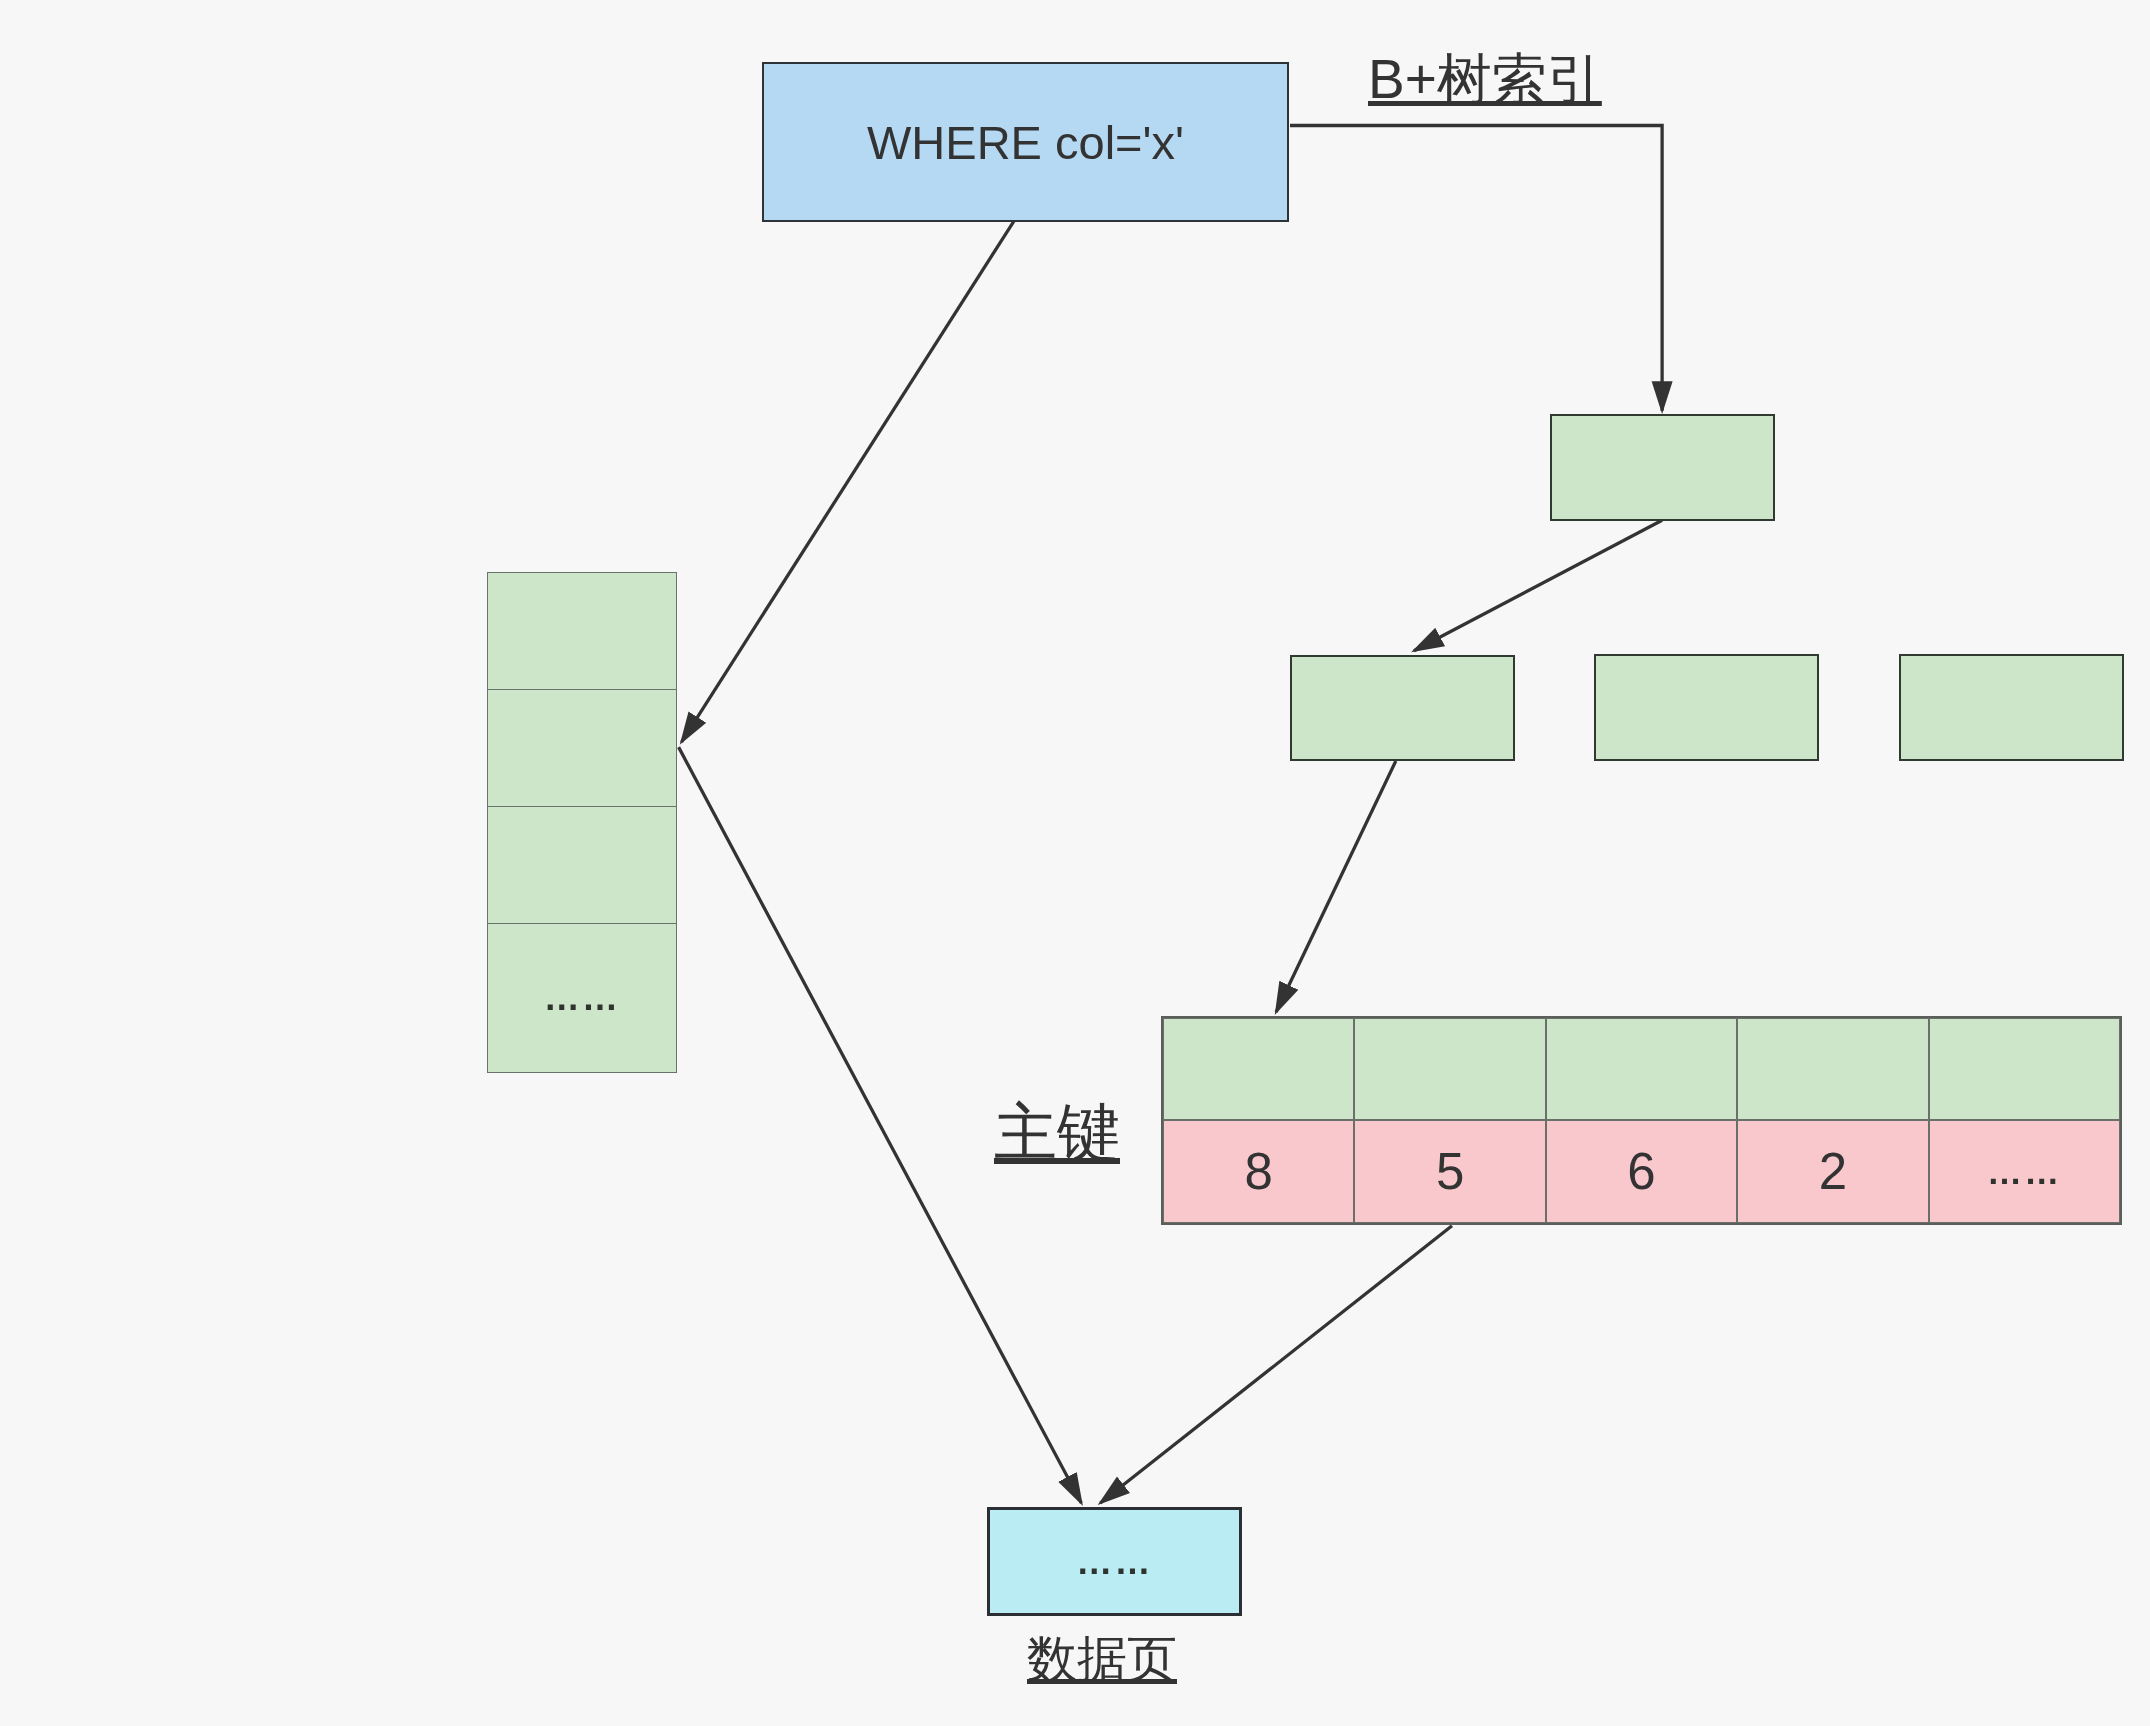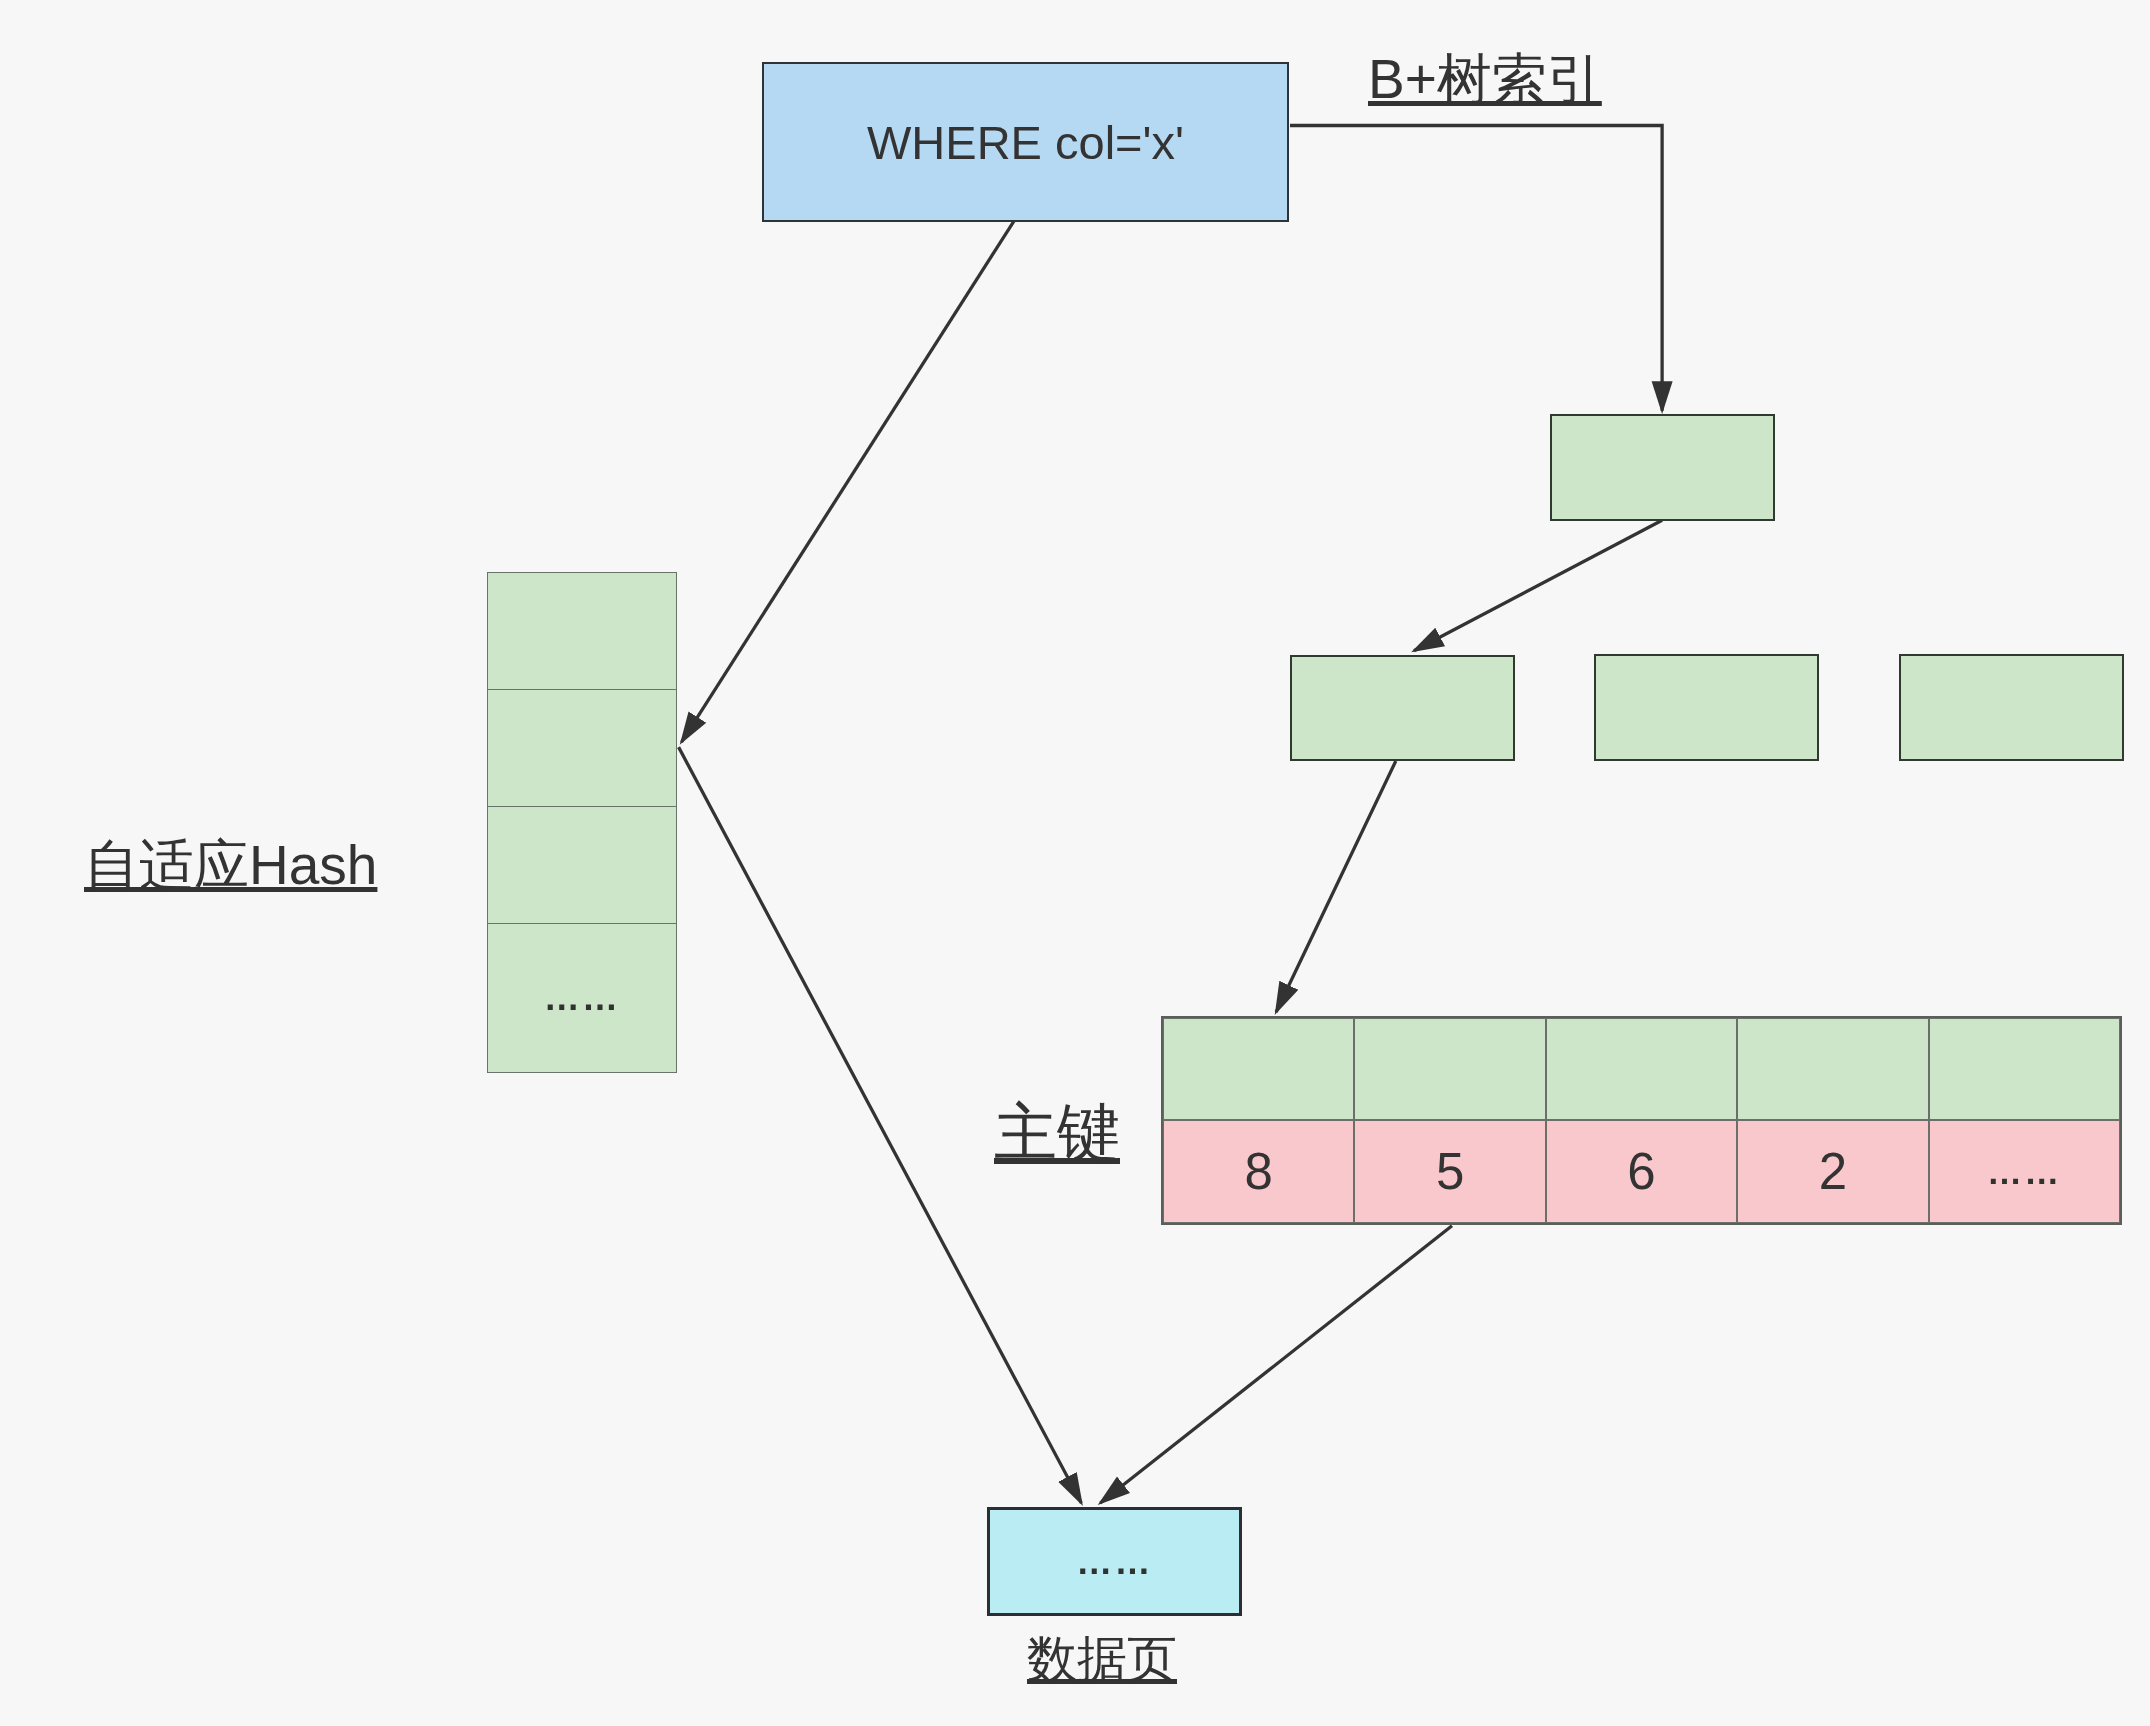--- a/index.html
+++ b/index.html
@@ -114,21 +114,20 @@
 
   <div class="hash-stack">
     <div class="hash-cell" style="height:117px;"></div>
     <div class="hash-cell" style="height:117px;"></div>
     <div class="hash-cell" style="height:117px;"></div>
     <div class="hash-cell" style="height:148px;">
       <span class="dots">……</span>
     </div>
   </div>
 
-  <div class="label hash-label">自适应Hash</div>
 
   <div class="pk-table">
     <div class="pk-cell pk-green"></div>
     <div class="pk-cell pk-green"></div>
     <div class="pk-cell pk-green"></div>
     <div class="pk-cell pk-green"></div>
     <div class="pk-cell pk-green"></div>
     <div class="pk-cell pk-pink">
       <span>8</span>
     </div>

